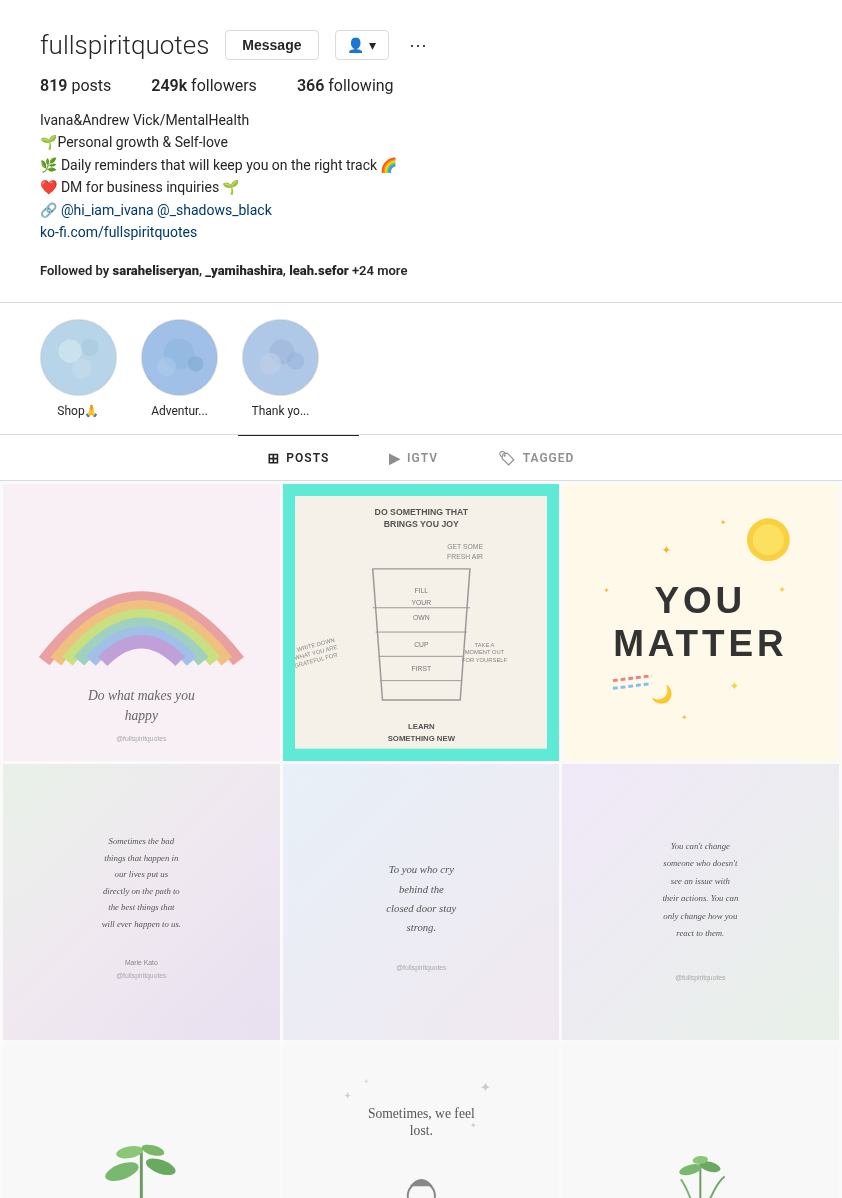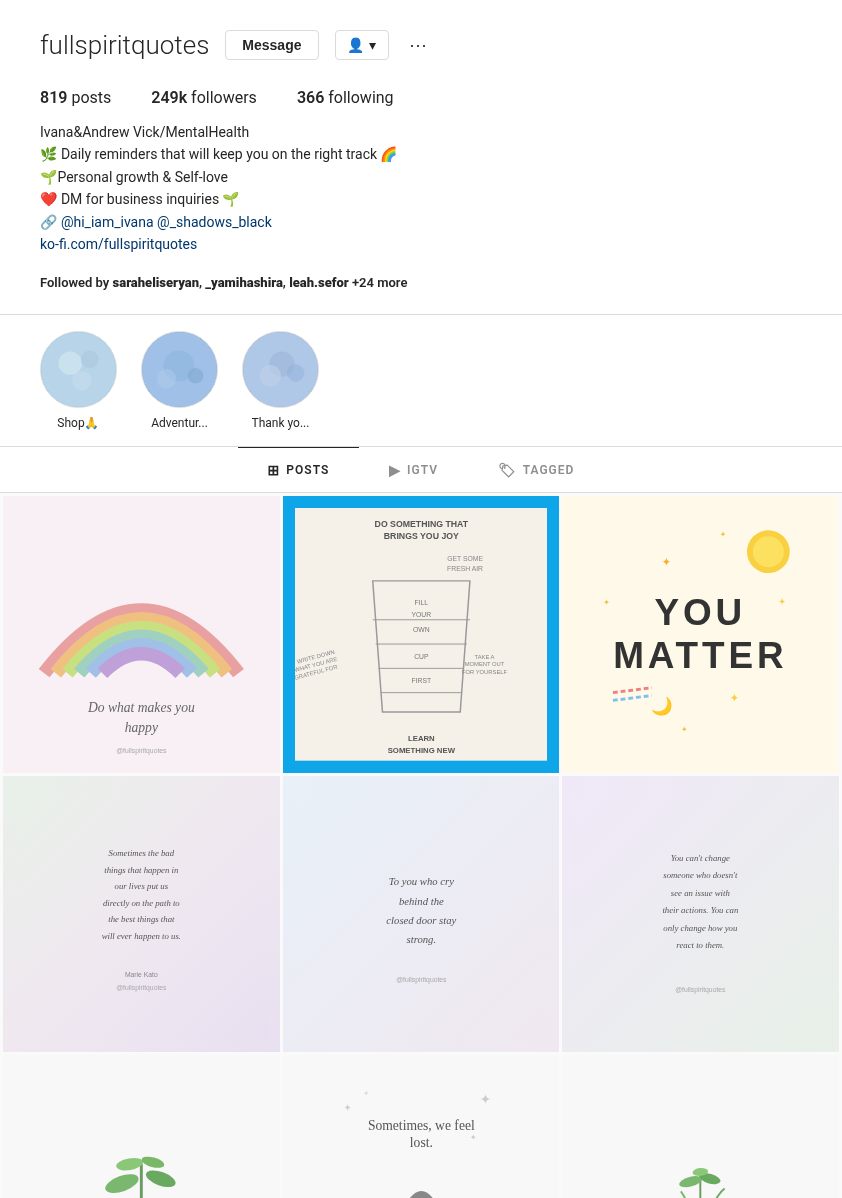--- a/index.html
+++ b/index.html
@@ -48,21 +48,21 @@
       position: relative;
     }
 
     .profile-info {
       flex: 1;
     }
 
     .profile-top-row {
       display: flex;
       gap: 16px;
-      margin-bottom: 28px;
+      margin-bottom: 16px;
     }
 
     .username {
       font-size: 26px;
       font-weight: 300;
       color: #262626;
     }
 
     .btn-message {
       background: #fff;
@@ -234,21 +234,21 @@
       text-align: center;
       padding: 12px;
       font-size: 11px;
       line-height: 1.4;
     }
 
     .post-1 {
       background: #f8f0f4;
     }
     .post-2 {
-      background: #0ea5e9;
+      background: #5eead4;
     }
     .post-3 {
       background: #fef9e8;
     }
     .post-4 {
       background: linear-gradient(135deg, #e8f0e8 0%, #f0e8f0 50%, #e8e0f0 100%);
     }
     .post-5 {
       background: linear-gradient(135deg, #e8f0f8 0%, #f0e8f0 100%);
     }
@@ -291,22 +291,22 @@
         <span>followers</span>
       </div>
       <div class="stat-item">
         <strong>366</strong>
         <span>following</span>
       </div>
     </div>
 
     <div class="profile-bio">
       <div style="font-weight:400;">Ivana&amp;Andrew Vick/MentalHealth</div>
+      <div>🌱Personal growth &amp; Self-love</div>
       <div>🌿 Daily reminders that will keep you on the right track 🌈</div>
-      <div>🌱Personal growth &amp; Self-love</div>
       <div>❤️ DM for business inquiries 🌱</div>
       <div>🔗 <a href="#">@hi_iam_ivana</a> <a href="#">@_shadows_black</a></div>
       <div><a href="#" style="color:#00376b;">ko-fi.com/fullspiritquotes</a></div>
       <div class="followed-by">
         <span>Followed by</span>
         <span> <strong>saraheliseryan</strong>, <strong>_yamihashira</strong>, <strong>leah.sefor</strong></span>
         <span>+24 more</span>
       </div>
     </div>
   </div>

